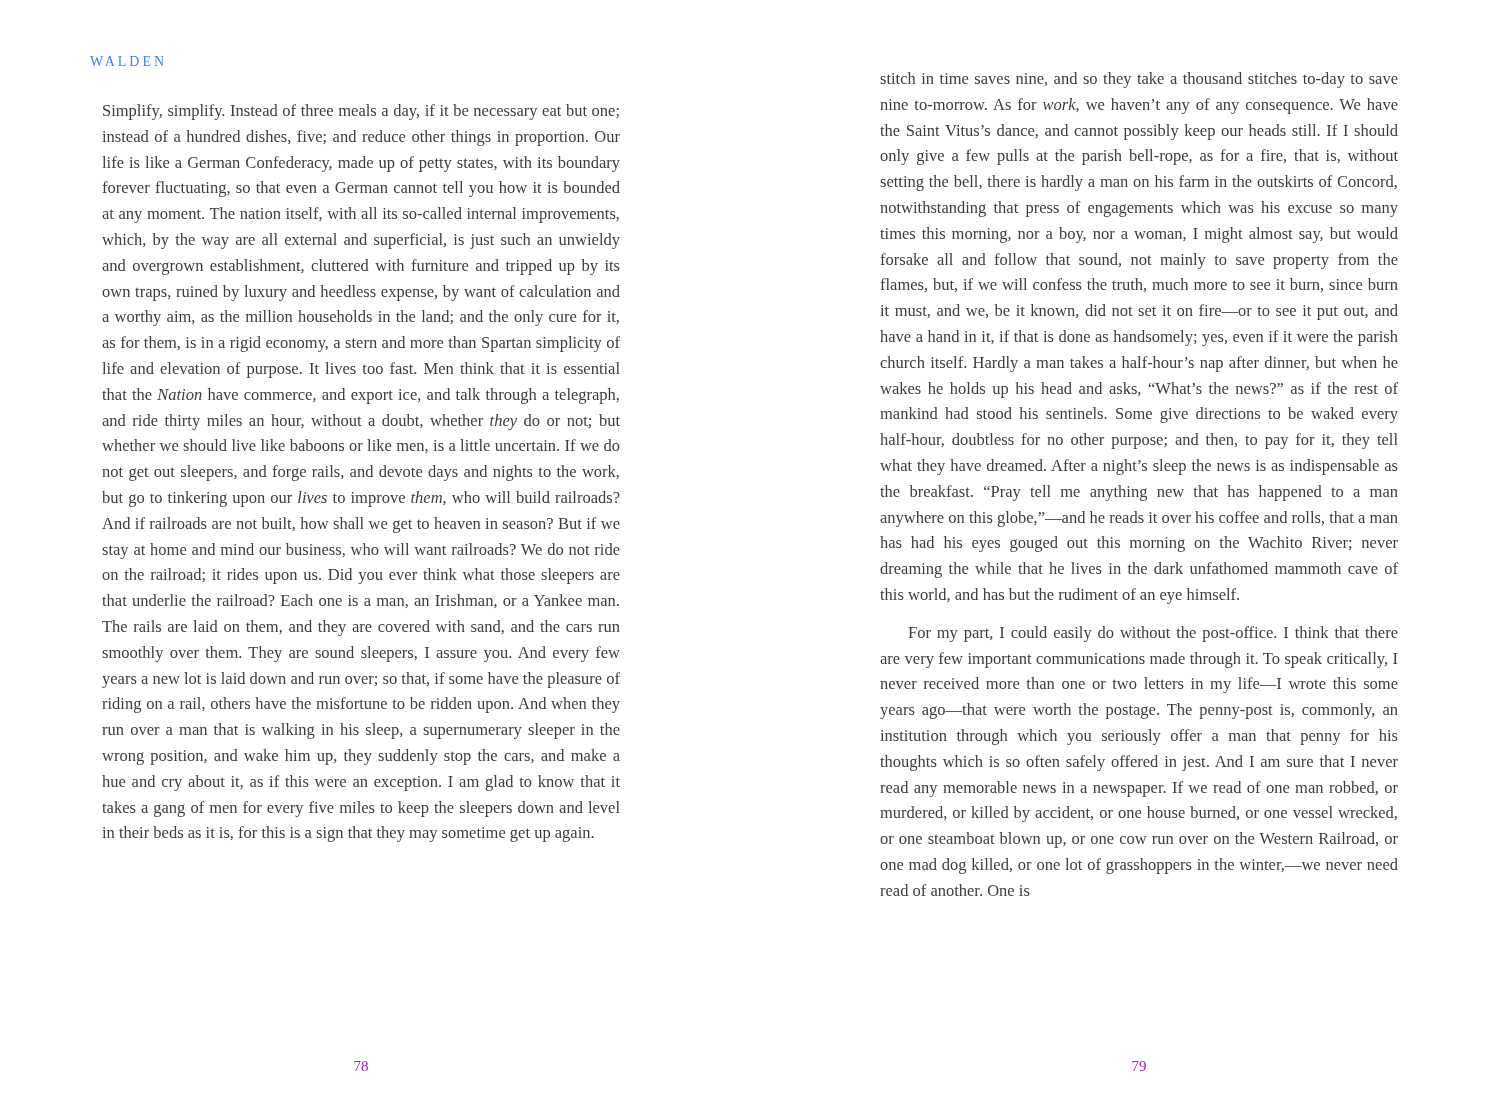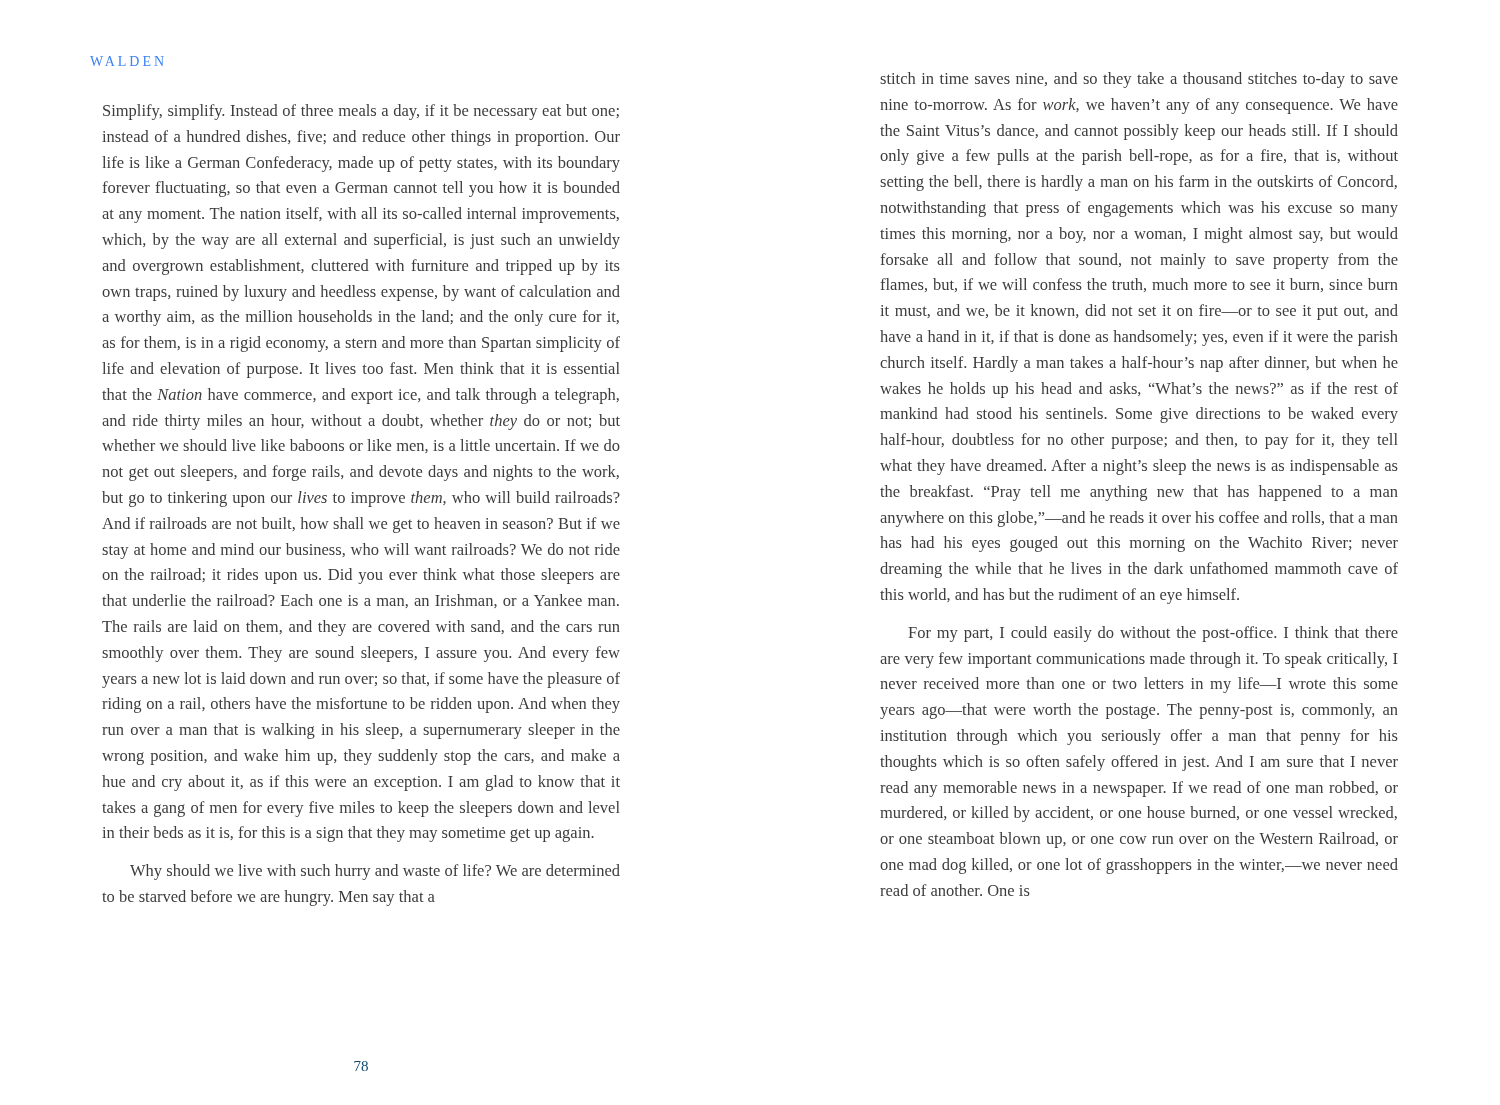--- a/index.html
+++ b/index.html
@@ -48,39 +48,39 @@
   }
   .para { margin: 12px; }
   .para.indent { text-indent: 28px; }
   .para em { }
 
   .page-number {
     position: absolute;
     bottom: 30px;
     text-align: center;
     font-size: 15px;
-    color: #0c4a6e;
+    color: #a21caf;
   }
   .page.left  .page-number { left: 90px;  right: 118px; }
   .page.right .page-number { left: 118px; right: 90px; }
 </style>
 </head>
 <body>
 
 <div class="spread">
 
   <section class="page left">
     <header class="running-head">WALDEN</header>
     <div class="body-text">
         <p class="para">Simplify, simplify. Instead of three meals a day, if it be necessary eat but one; instead of a hundred dishes, five; and reduce other things in proportion. Our life is like a German Confederacy, made up of petty states, with its boundary forever fluctuating, so that even a German cannot tell you how it is bounded at any moment. The nation itself, with all its so-called internal improvements, which, by the way are all external and superficial, is just such an unwieldy and overgrown establishment, cluttered with furniture and tripped up by its own traps, ruined by luxury and heedless expense, by want of calculation and a worthy aim, as the million households in the land; and the only cure for it, as for them, is in a rigid economy, a stern and more than Spartan simplicity of life and elevation of purpose. It lives too fast. Men think that it is essential that the <em>Nation</em> have commerce, and export ice, and talk through a telegraph, and ride thirty miles an hour, without a doubt, whether <em>they</em> do or not; but whether we should live like baboons or like men, is a little uncertain. If we do not get out sleepers, and forge rails, and devote days and nights to the work, but go to tinkering upon our <em>lives</em> to improve <em>them</em>, who will build railroads? And if railroads are not built, how shall we get to heaven in season? But if we stay at home and mind our business, who will want railroads? We do not ride on the railroad; it rides upon us. Did you ever think what those sleepers are that underlie the railroad? Each one is a man, an Irishman, or a Yankee man. The rails are laid on them, and they are covered with sand, and the cars run smoothly over them. They are sound sleepers, I assure you. And every few years a new lot is laid down and run over; so that, if some have the pleasure of riding on a rail, others have the misfortune to be ridden upon. And when they run over a man that is walking in his sleep, a supernumerary sleeper in the wrong position, and wake him up, they suddenly stop the cars, and make a hue and cry about it, as if this were an exception. I am glad to know that it takes a gang of men for every five miles to keep the sleepers down and level in their beds as it is, for this is a sign that they may sometime get up again.</p>
-        <p class="para indent">Why should we live with such hurry and waste of life? We are determined to be starved before we are hungry. Men say that a</p>
       </div>
     <footer class="page-number">78</footer>
   </section>
 
   <section class="page right">
     <div class="body-text">
         <p class="para">stitch in time saves nine, and so they take a thousand stitches to-day to save nine to-morrow. As for <em>work</em>, we haven’t any of any consequence. We have the Saint Vitus’s dance, and cannot possibly keep our heads still. If I should only give a few pulls at the parish bell-rope, as for a fire, that is, without setting the bell, there is hardly a man on his farm in the outskirts of Concord, notwithstanding that press of engagements which was his excuse so many times this morning, nor a boy, nor a woman, I might almost say, but would forsake all and follow that sound, not mainly to save property from the flames, but, if we will confess the truth, much more to see it burn, since burn it must, and we, be it known, did not set it on fire—or to see it put out, and have a hand in it, if that is done as handsomely; yes, even if it were the parish church itself. Hardly a man takes a half-hour’s nap after dinner, but when he wakes he holds up his head and asks, “What’s the news?” as if the rest of mankind had stood his sentinels. Some give directions to be waked every half-hour, doubtless for no other purpose; and then, to pay for it, they tell what they have dreamed. After a night’s sleep the news is as indispensable as the breakfast. “Pray tell me anything new that has happened to a man anywhere on this globe,”—and he reads it over his coffee and rolls, that a man has had his eyes gouged out this morning on the Wachito River; never dreaming the while that he lives in the dark unfathomed mammoth cave of this world, and has but the rudiment of an eye himself.</p>
         <p class="para indent">For my part, I could easily do without the post-office. I think that there are very few important communications made through it. To speak critically, I never received more than one or two letters in my life—I wrote this some years ago—that were worth the postage. The penny-post is, commonly, an institution through which you seriously offer a man that penny for his thoughts which is so often safely offered in jest. And I am sure that I never read any memorable news in a newspaper. If we read of one man robbed, or murdered, or killed by accident, or one house burned, or one vessel wrecked, or one steamboat blown up, or one cow run over on the Western Railroad, or one mad dog killed, or one lot of grasshoppers in the winter,—we never need read of another. One is</p>
       </div>
+    <footer class="page-number">79</footer>
   </section>
 
 </div>
 
 </body></html>

